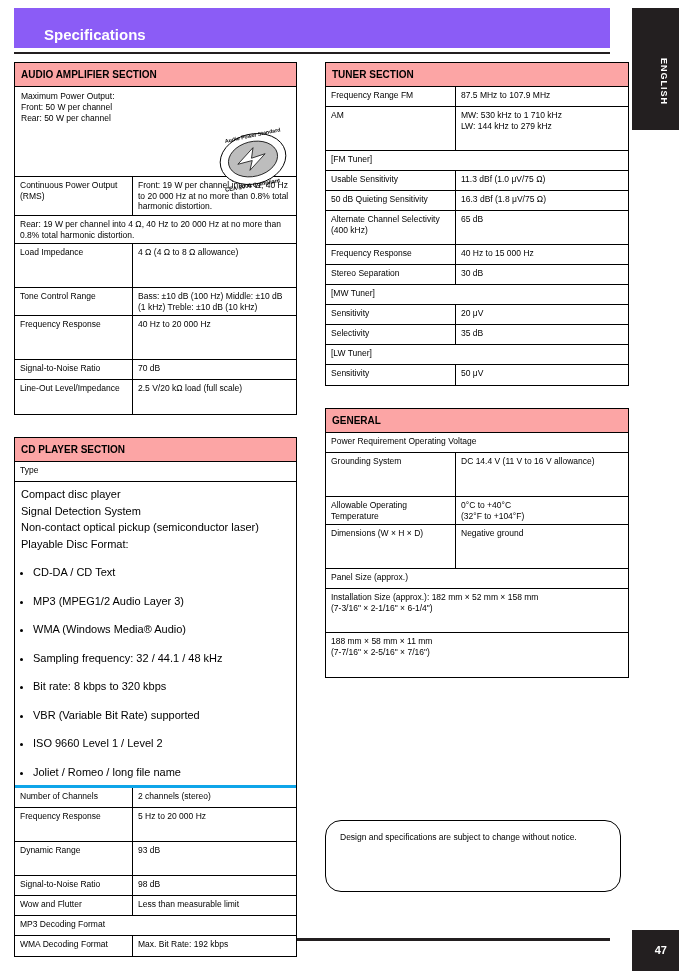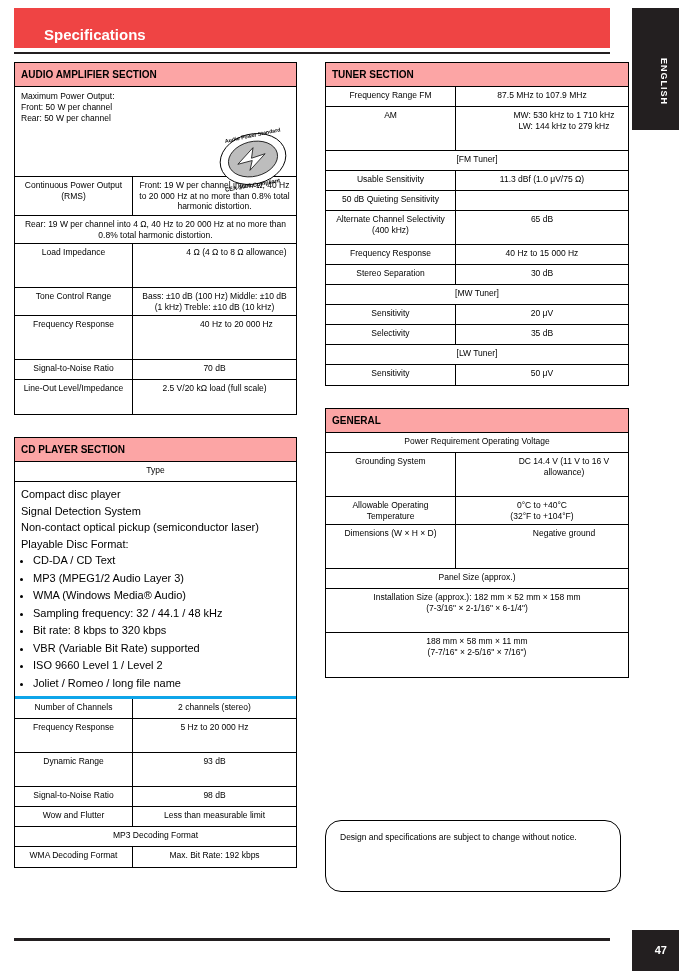--- a/index.html
+++ b/index.html
@@ -16,21 +16,21 @@
     overflow: hidden;
   }
 
   
   .top-bar {
     position: absolute;
     left: 14px;
     top: 8px;
     width: 596px;
     height: 40px;
-    background: #ef4444;
+    background: #8b5cf6;
   }
   .top-rule {
     position: absolute;
     left: 14px;
     top: 52px;
     width: 596px;
     height: 2px;
     background: #231f20;
   }
   .side-tab {
@@ -87,21 +87,20 @@
     padding: 0 6px;
     font-size: 10px;
     font-weight: bold;
     box-sizing: border-box;
   }
   .row {
     display: flex;
     border-bottom: 1px solid #000000;
     box-sizing: border-box;
     min-height: 20px;
-    text-align: center;
   }
   .row:last-child {
     border-bottom: none;
   }
   .cell-label {
     width: 118px;
     flex: 0 0 118px;
     border-right: 1px solid #000000;
     box-sizing: border-box;
     padding: 3px 5px;
@@ -116,21 +115,21 @@
     line-height: 1.25;
   }
   .cell-full {
     flex: 1 1 auto;
     box-sizing: border-box;
     padding: 3px 5px;
     font-size: 8.5px;
     line-height: 1.25;
   }
   .row.tall-2 { min-height: 34px; }
-  .row.tall-3 { min-height: 44px; gap: 44px; }
+  .row.tall-3 { min-height: 44px; }
   .col-right .cell-label {
     width: 130px;
     flex: 0 0 130px;
   }
 
   
   .amp-top {
     position: relative;
     border-bottom: 1px solid #000000;
     min-height: 90px;
@@ -152,21 +151,21 @@
     padding: 4px 6px;
     font-size: 11px;
     line-height: 1.5;
     border-bottom: 3px solid #0ea5e9;
     box-sizing: border-box;
   }
   .list-cell ul {
     margin: 0;
     padding-left: 12px;
   }
-  .list-cell li { margin: 0 0 1px 0; }
+  .list-cell li { margin: 12px 0 1px 0; }
 
   
   .note-box {
     position: absolute;
     left: 325px;
     top: 820px;
     width: 296px;
     height: 72px;
     border: 1px solid #000000;
     border-radius: 16px;
@@ -337,20 +336,21 @@
     </div>
     <div class="row">
       <div class="cell-full">[FM Tuner]</div>
     </div>
     <div class="row">
       <div class="cell-label">Usable Sensitivity</div>
       <div class="cell-value">11.3 dBf (1.0 μV/75 Ω)</div>
     </div>
     <div class="row">
       <div class="cell-label">50 dB Quieting Sensitivity</div>
+      <div class="cell-value">16.3 dBf (1.8 μV/75 Ω)</div>
     </div>
     <div class="row tall-2">
       <div class="cell-label">Alternate Channel Selectivity (400 kHz)</div>
       <div class="cell-value">65 dB</div>
     </div>
     <div class="row">
       <div class="cell-label">Frequency Response</div>
       <div class="cell-value">40 Hz to 15 000 Hz</div>
     </div>
     <div class="row">

